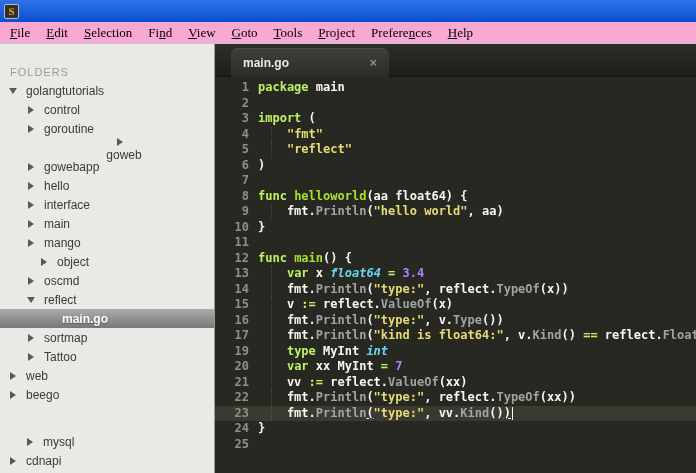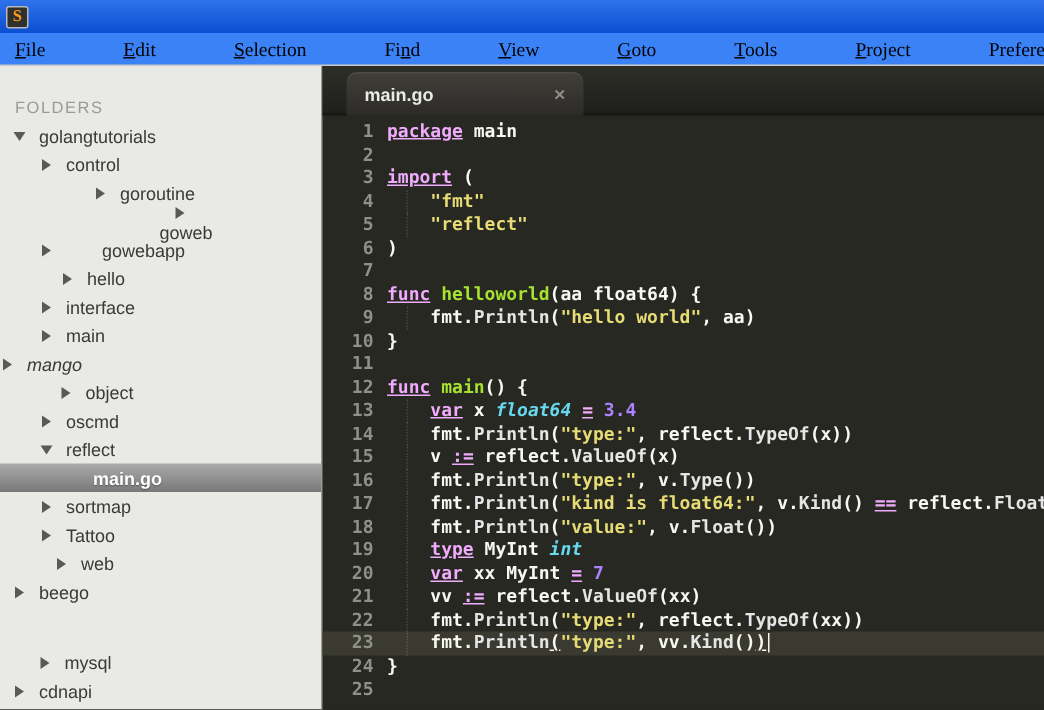--- a/index.html
+++ b/index.html
@@ -9,22 +9,22 @@
 
   
   .titlebar { height:22px; flex:0 0 22px; background:linear-gradient(#2f72ea,#0b4fd2);
               display:flex; align-items:center; padding:0 4px; }
   .app-icon { width:15px; height:15px; margin-right:5px; background:#30302c;
               border:1px solid #b9b9b9; border-radius:2px; color:#ff9a1e;
               font:bold 11px/13px "Liberation Serif", serif; text-align:center; }
   .title-text { color:#ffffff; font:bold 13px "Liberation Serif", serif; white-space:nowrap; }
 
   
-  .menubar { height:22px; flex:0 0 22px; background:#3b82f6; display:flex;
-             align-items:center; padding-left:2px; border-bottom:1px solid #c9c9c9;gap:36px; }
+  .menubar { height:22px; flex:0 0 22px; background:#f9a8d4; display:flex;
+             align-items:center; padding-left:2px; border-bottom:1px solid #c9c9c9; }
   .menu-item { padding:2px 8px; font:13px "Liberation Serif", serif; color:#000; cursor:default; }
   .menu-item .key { text-decoration:underline; }
 
   
   .main { flex:1; display:flex; min-height:0; }
 
   
   .sidebar { width:215px; flex:0 0 215px; background:#e9e9e6; overflow:hidden;
              border-right:1px solid #9b9b98; }
   .folders-header { padding:22px 0 3px 10px; font-weight:normal; font-size:11px;
@@ -53,24 +53,24 @@
 
   .code { flex:1; padding-top:3px; font:bold 12px/15.5px "DejaVu Sans Mono", monospace; overflow:hidden; }
   .line { display:flex; height:15.5px; }
   .line .num { width:43px; flex:0 0 43px; padding-right:9px; text-align:right; color:#8f908a; }
   .line .txt { white-space:pre; flex:1; }
   .line.current { background:#3a3a31; }
   .txt.ind { position:relative; }
   .txt.ind::before { content:""; position:absolute; left:13px; top:0; bottom:0;
                      border-left:1px dotted rgba(255,255,255,.14); }
 
-  .k  { color:#f0abfc;text-decoration:underline; }                       
+  .k  { color:#bef264; }                       
   .f  { color:#a6e22e; }                       
   .s  { color:#e6db74; }                       
-  .t  { color:#e5e5e5; }                       
+  .t  { color:#a3a3a3; }                       
   .ti { color:#66d9ef; font-style:italic; }    
   .n  { color:#ae81ff; }                       
   .p  { color:#f8f8f2; }                       
   .u  { text-decoration:underline; }           
   .caret { display:inline-block; width:1px; height:13px; background:#f8f8f0;
            vertical-align:text-bottom; margin-left:1px; }
 </style>
 </head>
 <body>
 
@@ -103,57 +103,57 @@
               <span class="tri-down"></span>
             </span>
             <span class="lbl">golangtutorials</span>
           </div>
           <div class="tree-row" style="padding-left: 26px;">
             <span class="tri">
               <span class="tri-right"></span>
             </span>
             <span class="lbl">control</span>
           </div>
-          <div class="tree-row" style="padding-left: 26px; margin-left: 36px;">
+          <div class="tree-row" style="padding-left: 26px;">
             <span class="tri">
               <span class="tri-right"></span>
             </span>
             <span class="lbl">goroutine</span>
           </div>
           <div class="tree-row" style="padding-left: 26px; flex-direction: column;">
             <span class="tri">
               <span class="tri-right"></span>
             </span>
             <span class="lbl">goweb</span>
           </div>
-          <div class="tree-row" style="padding-left: 26px; gap: 24px;">
+          <div class="tree-row" style="padding-left: 26px;">
             <span class="tri">
               <span class="tri-right"></span>
             </span>
             <span class="lbl">gowebapp</span>
           </div>
-          <div class="tree-row" style="padding-left: 40px;">
+          <div class="tree-row" style="padding-left: 26px;">
             <span class="tri">
               <span class="tri-right"></span>
             </span>
             <span class="lbl">hello</span>
           </div>
           <div class="tree-row" style="padding-left: 26px; align-items: center;">
             <span class="tri">
               <span class="tri-right"></span>
             </span>
             <span class="lbl">interface</span>
           </div>
           <div class="tree-row" style="padding-left: 26px;">
             <span class="tri">
               <span class="tri-right"></span>
             </span>
             <span class="lbl">main</span>
           </div>
-          <div class="tree-row" style=" font-style: italic;">
+          <div class="tree-row" style="padding-left: 26px;">
             <span class="tri">
               <span class="tri-right"></span>
             </span>
             <span class="lbl">mango</span>
           </div>
           <div class="tree-row" style="padding-left: 39px;">
             <span class="tri">
               <span class="tri-right"></span>
             </span>
             <span class="lbl">object</span>
@@ -179,21 +179,21 @@
               <span class="tri-right"></span>
             </span>
             <span class="lbl">sortmap</span>
           </div>
           <div class="tree-row" style="padding-left: 26px;">
             <span class="tri">
               <span class="tri-right"></span>
             </span>
             <span class="lbl">Tattoo</span>
           </div>
-          <div class="tree-row" style="padding-left: 36px;">
+          <div class="tree-row" style="padding-left: 8px;">
             <span class="tri">
               <span class="tri-right"></span>
             </span>
             <span class="lbl">web</span>
           </div>
           <div class="tree-row" style="padding-left: 8px;">
             <span class="tri">
               <span class="tri-right"></span>
             </span>
             <span class="lbl">beego</span>
@@ -283,24 +283,20 @@
           </div>
           <div class="line">
             <span class="num">16</span>
             <span class="txt ind"><span class="p">    fmt.</span><span class="t">Println</span><span class="p">(</span><span class="s">"type:"</span><span class="p">, v.</span><span class="t">Type</span><span class="p">())</span></span>
           </div>
           <div class="line">
             <span class="num">17</span>
             <span class="txt ind"><span class="p">    fmt.</span><span class="t">Println</span><span class="p">(</span><span class="s">"kind is float64:"</span><span class="p">, v.</span><span class="t">Kind</span><span class="p">() </span><span class="k">==</span><span class="p"> reflect.</span><span class="t">Float64</span></span>
           </div>
           <div class="line">
-            <span class="num">18</span>
-            <span class="txt ind"><span class="p">    fmt.</span><span class="t">Println</span><span class="p">(</span><span class="s">"value:"</span><span class="p">, v.</span><span class="t">Float</span><span class="p">())</span></span>
-          </div>
-          <div class="line">
             <span class="num">19</span>
             <span class="txt ind"><span class="p">    </span><span class="k">type</span><span class="p"> MyInt </span><span class="ti">int</span></span>
           </div>
           <div class="line">
             <span class="num">20</span>
             <span class="txt ind"><span class="p">    </span><span class="k">var</span><span class="p"> xx MyInt </span><span class="k">=</span><span class="p"> </span><span class="n">7</span></span>
           </div>
           <div class="line">
             <span class="num">21</span>
             <span class="txt ind"><span class="p">    vv </span><span class="k">:=</span><span class="p"> reflect.</span><span class="t">ValueOf</span><span class="p">(xx)</span></span>

